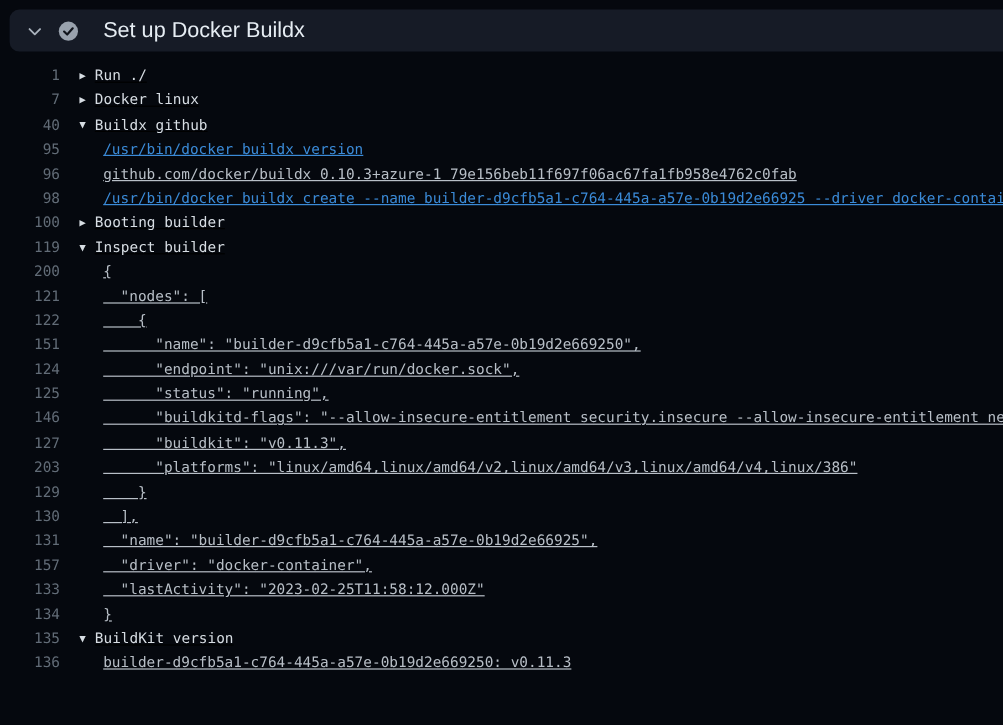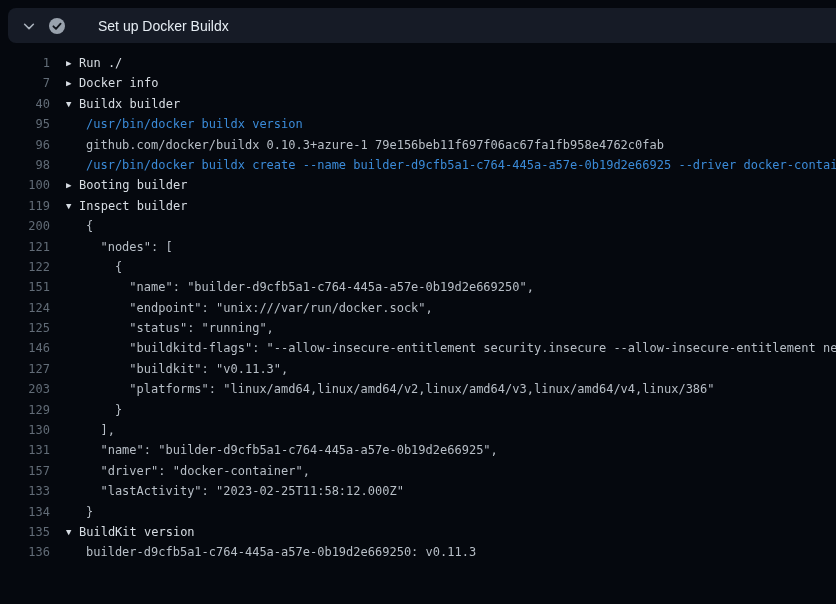--- a/index.html
+++ b/index.html
@@ -16,40 +16,40 @@
     cursor:pointer;
   }
   .chevron{
     width:30px;display:flex;align-items:center;justify-content:center;
     margin-left:6px;color:var(--chevron,#a9b2bc);
   }
   .status{
     width:26px;display:flex;align-items:center;justify-content:center;
   }
   .step-title{
-    margin-left:28px;
+    margin-left:16px;
     color:var(--title,#e6edf3);
-    font-size:14px;font-weight:500;text-align:right;
+    font-size:18px;font-weight:500;text-align:right;
   }
   .log{
     position:absolute;left:0;top:44px;right:0;bottom:0;
     padding-top:9px;
     font-family:"DejaVu Sans Mono","Liberation Mono",monospace;
     font-size:12px;
   }
   .row{
     height:20.4px;line-height:20.4px;
     display:flex;white-space:pre;overflow:hidden;
   }
   .lnum{
     width:50px;flex:0 0 50px;text-align:right;
     color:var(--lnum,#626c77);
     cursor:pointer;
   }
-  .lcontent{margin-left:16px;flex:1;overflow:hidden;}
+  .lcontent{margin-left:16px;flex:1;overflow:hidden;text-decoration:underline;}
   .row.group .lcontent{cursor:pointer;}
   .marker{
     display:inline-block;width:13px;
     font-size:9px;color:var(--group-text,#d7dde3);
     vertical-align:1px;
   }
   .row.group .ltext{color:var(--group-text,#d7dde3);}
   .row.command .lcontent{padding-left:20px;color:var(--command,#3b8bd8);}
   .row.output  .lcontent{padding-left:20px;color:var(--output,#b8bfc7);}
 </style>
@@ -66,22 +66,22 @@
     <svg width="18" height="18" viewBox="0 0 18 18">
       <circle cx="9" cy="9" r="8" id="status-circle" fill="#99a2ad"></circle>
       <path d="M5.4 9.3 L8 11.8 L12.6 6.6" fill="none" id="status-check" stroke="#10141b" stroke-width="1.8" stroke-linecap="round" stroke-linejoin="round"></path>
     </svg>
   </span>
   <span class="step-title">Set up Docker Buildx</span>
 </div>
 
 <div class="log" id="log">
     <div class="row group"><span class="lnum">1</span><span class="lcontent"><span class="marker">▶</span><span class="ltext">Run ./</span></span></div>
-    <div class="row group"><span class="lnum">7</span><span class="lcontent"><span class="marker">▶</span><span class="ltext">Docker info</span></span></div>
-    <div class="row group"><span class="lnum">40</span><span class="lcontent"><span class="marker">▼</span><span class="ltext">Buildx builder</span></span></div>
+    <div class="row group"><span class="lnum">7</span><span class="lcontent"><span class="marker">▶</span><span class="ltext">Docker linux</span></span></div>
+    <div class="row group"><span class="lnum">40</span><span class="lcontent"><span class="marker">▼</span><span class="ltext">Buildx github</span></span></div>
     <div class="row command"><span class="lnum">95</span><span class="lcontent">/usr/bin/docker buildx version</span></div>
     <div class="row output"><span class="lnum">96</span><span class="lcontent">github.com/docker/buildx 0.10.3+azure-1 79e156beb11f697f06ac67fa1fb958e4762c0fab</span></div>
     <div class="row command"><span class="lnum">98</span><span class="lcontent">/usr/bin/docker buildx create --name builder-d9cfb5a1-c764-445a-a57e-0b19d2e66925 --driver docker-container</span></div>
     <div class="row group"><span class="lnum">100</span><span class="lcontent"><span class="marker">▶</span><span class="ltext">Booting builder</span></span></div>
     <div class="row group"><span class="lnum">119</span><span class="lcontent"><span class="marker">▼</span><span class="ltext">Inspect builder</span></span></div>
     <div class="row output"><span class="lnum">200</span><span class="lcontent">{</span></div>
     <div class="row output"><span class="lnum">121</span><span class="lcontent">  "nodes": [</span></div>
     <div class="row output"><span class="lnum">122</span><span class="lcontent">    {</span></div>
     <div class="row output"><span class="lnum">151</span><span class="lcontent">      "name": "builder-d9cfb5a1-c764-445a-a57e-0b19d2e669250",</span></div>
     <div class="row output"><span class="lnum">124</span><span class="lcontent">      "endpoint": "unix:///var/run/docker.sock",</span></div>

